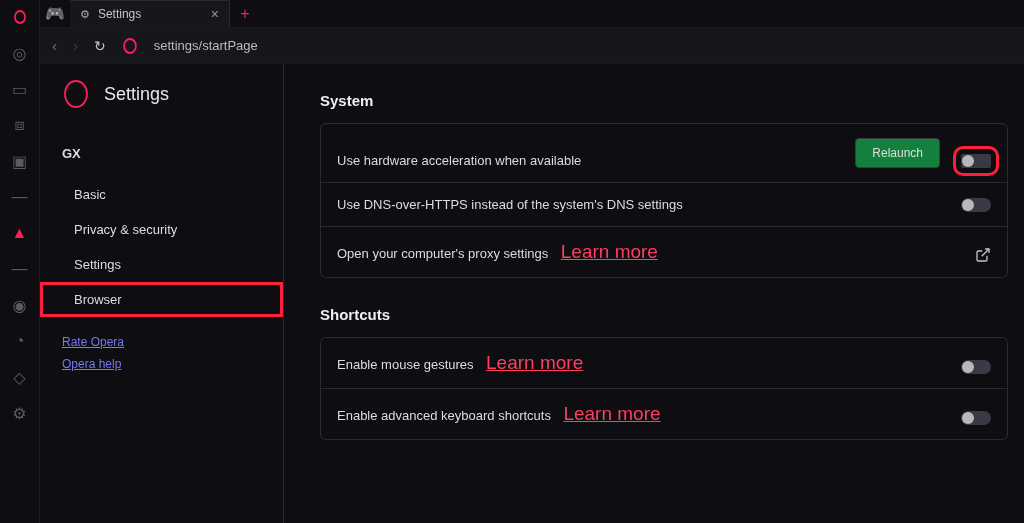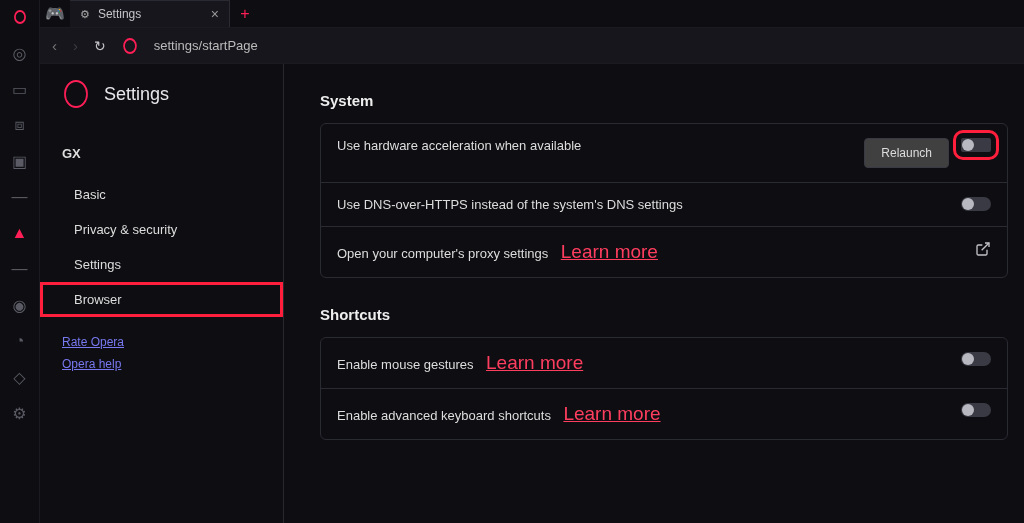--- a/index.html
+++ b/index.html
@@ -163,24 +163,24 @@
   color: #eee;
   margin-bottom: 14px;
 }
 .settings-group {
   border: 1px solid #2a2a32;
   border-radius: 6px;
   margin-bottom: 28px;
 }
 .setting-row {
   display: flex;
-  align-items: flex-start;
+  align-items: flex-end;
   padding: 14px 16px;
   border-bottom: 1px solid #2a2a32;
-  gap: 12px;
+  gap: 21px;
 }
 .setting-row:last-child { border-bottom: none; }
 .setting-text { flex: 1; }
 .setting-label {
   font-size: 13px;
   color: #ddd;
 }
 .setting-desc {
   font-size: 12px;
   color: #7a7a82;
@@ -190,21 +190,21 @@
 .setting-desc .lk { color: #ff3e5f; text-decoration: underline; cursor: pointer; }
 .setting-desc .gap { color: #7a7a82; }
 .inline-link {
   color: #ff3e5f;
   text-decoration: underline;
   font-size: 19px;
   margin-left: 8px;
   cursor: pointer;
 }
 .relaunch-btn {
-  background: #404040;
+  background: #15803d;
   border: 1px solid #3a3a44;
   color: #ddd;
   font-size: 12px;
   padding: 7px 16px;
   border-radius: 4px;
   cursor: pointer;
 }
 .toggle {
   width: 30px;
   height: 14px;

